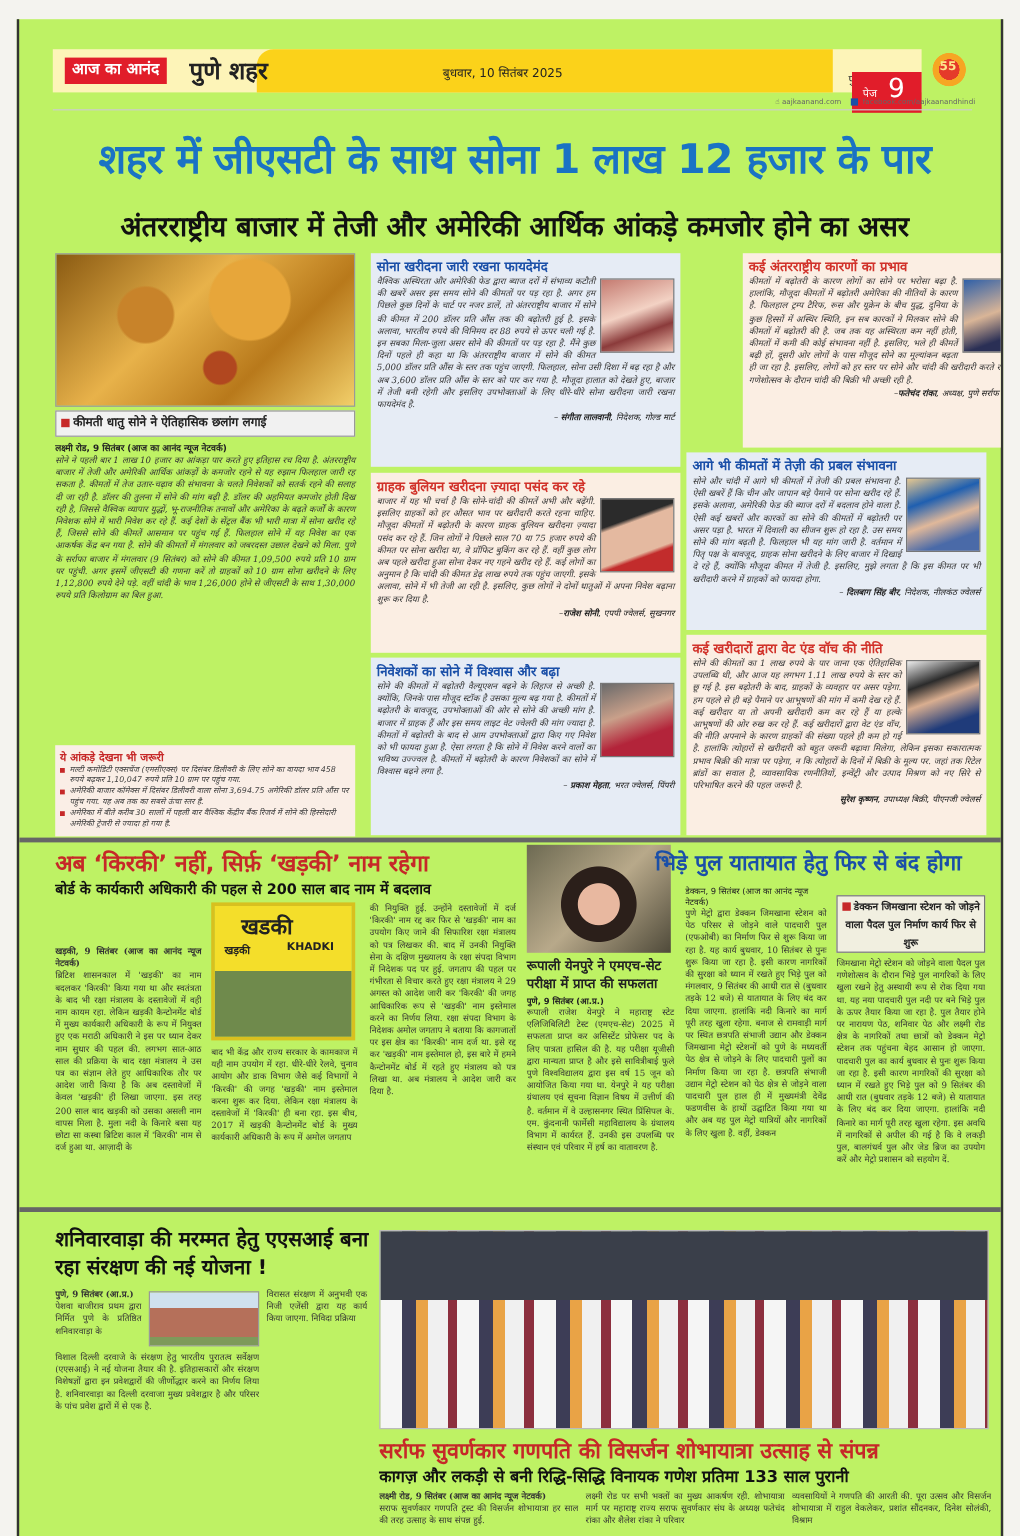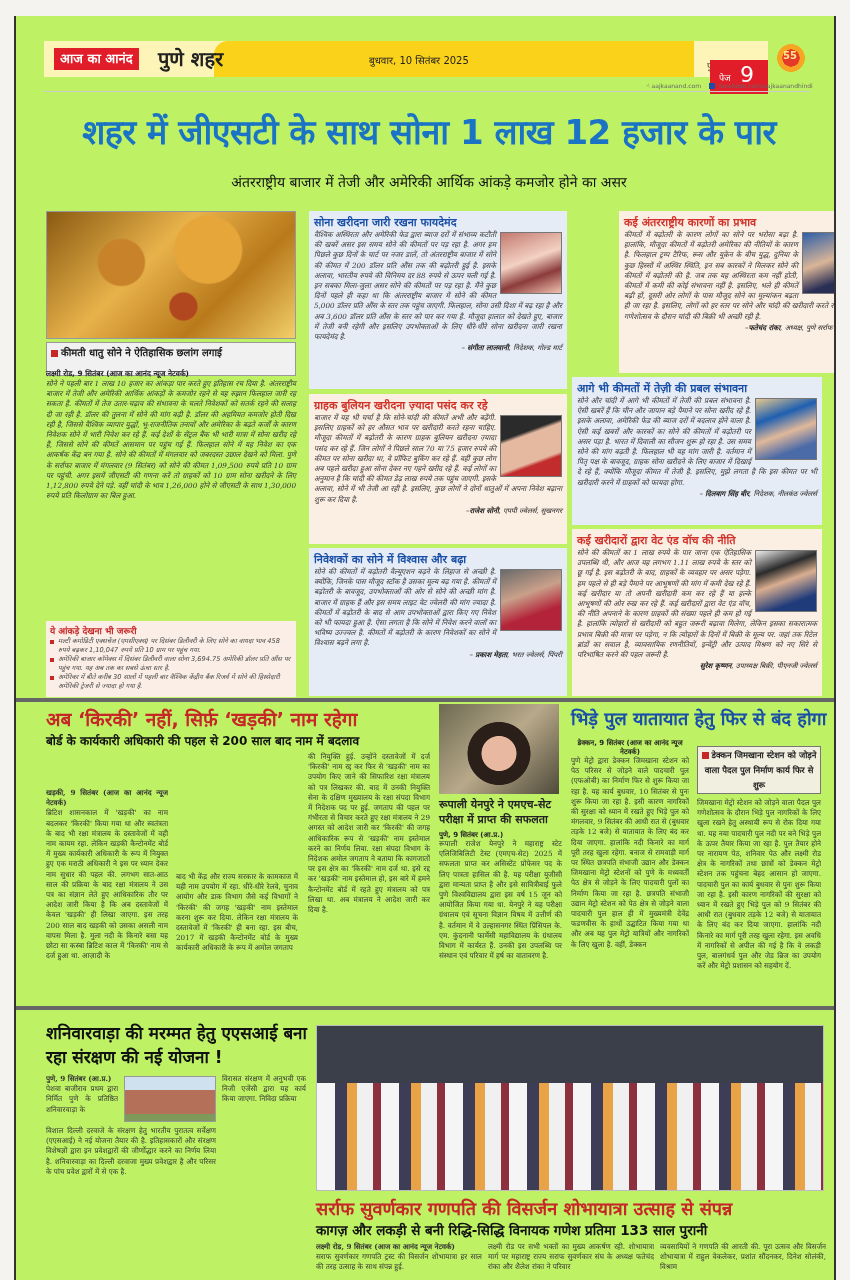--- a/index.html
+++ b/index.html
@@ -18,29 +18,29 @@
   .pagebox .pl { position: absolute; left: 9px; top: 11px; font-size: 9px; }
   .pagebox .pn { position: absolute; left: 30px; top: 2px; font-size: 22px; }
   .logo55 { position: absolute; left: 755px; top: 22px; width: 40px; height: 40px; border-radius: 50%; background: radial-gradient(circle at 50% 50%, #e53a2a 0 30%, #f6a623 31% 48%, transparent 50%); }
   .logo55 span { position: absolute; left: 12px; top: 12px; font-size: 10px; color: #fde68a; font-weight: bold; }
   .weblinks { position: absolute; left: 630px; top: 66px; font-size: 6px; color: #666; }
   .weblinks .fb { display: inline-block; width: 6px; height: 6px; background: #1a4fa8; vertical-align: middle; margin: 0 2px 0 6px; }
   .rule { position: absolute; left: 28px; top: 75px; width: 766px; height: 1px; background: #ccc; }
 
   
   .h1 { position: absolute; left: 28px; top: 92px; width: 770px; text-align: center; font-size: 34px; font-weight: bold; color: #1a73c4; letter-spacing: -0.5px; }
-  .h2 { position: absolute; left: 28px; top: 156px; width: 770px; text-align: center; font-size: 14px; color: #111; font-weight: normal; }
+  .h2 { position: absolute; left: 28px; top: 156px; width: 770px; text-align: center; font-size: 23px; color: #111; font-weight: bold; }
 
   
   .txt { font-family: "DejaVu Serif", serif; font-size: 7.2px; line-height: 10.2px; color: #333; text-align: justify; }
   .it { font-style: italic; }
   .img { position: absolute; }
 
   .gold { left: 30px; top: 195px; width: 250px; height: 128px; background: radial-gradient(circle at 30% 40%, #c8832a 0 12%, transparent 13%), radial-gradient(circle at 65% 30%, #e7a63a 0 18%, transparent 19%), radial-gradient(circle at 55% 75%, #b1471f 0 8%, transparent 9%), linear-gradient(135deg, #8a5a12, #e8b24a 40%, #b8791b 70%, #f2cf6a); border: 1px solid #999; }
-  .capbox { position: absolute; left: 30px; top: 326px; width: 250px; height: 34px; border: 1px solid #999; background: #f1f1f1; font-size: 10px; font-weight: bold; line-height: 20px; padding-left: 4px; }
+  .capbox { position: absolute; left: 30px; top: 326px; width: 250px; height: 22px; border: 1px solid #999; background: #f1f1f1; font-size: 10px; font-weight: bold; line-height: 20px; padding-left: 4px; }
   .sq { display: inline-block; width: 7px; height: 7px; background: #c62828; margin-right: 3px; vertical-align: middle; }
 
   .main-story { position: absolute; left: 30px; top: 352px; width: 250px; }
   .main-story .dl { font-size: 7.4px; font-weight: bold; margin-bottom: 1px; }
 
   .facts { position: absolute; left: 30px; top: 605px; width: 250px; height: 76px; background: #faeee6; padding: 3px 4px; }
   .facts .ft { color: #c62828; font-weight: bold; font-size: 9px; }
   .facts li { list-style: none; font-size: 6.6px; line-height: 9px; font-style: italic; color: #444; padding-left: 8px; position: relative; }
   .facts li::before { content: ""; position: absolute; left: 0; top: 3px; width: 4px; height: 4px; background: #c62828; }
 
@@ -73,23 +73,23 @@
   .kh-c2 { position: absolute; left: 160px; top: 856px; width: 122px; }
   .kh-c3 { position: absolute; left: 292px; top: 736px; width: 122px; }
 
   
   .ru-img { left: 423px; top: 688px; width: 120px; height: 90px; background: radial-gradient(circle at 50% 55%, #e8b8a0 0 22%, #2b1f1a 23% 40%, transparent 41%), linear-gradient(135deg, #6d6a52, #b8a98a 50%, #4f4a3a); }
   .ru-h { position: absolute; left: 423px; top: 781px; width: 125px; font-size: 11px; font-weight: bold; line-height: 15px; }
   .ru-t { position: absolute; left: 423px; top: 814px; width: 123px; }
   .ru-t .dl { font-weight: bold; font-size: 7px; }
 
   
-  .bh-h { position: absolute; left: 555px; top: 690px; width: 270px; font-size: 18px; font-weight: bold; color: #1a4fa8; }
+  .bh-h { position: absolute; left: 530px; top: 690px; width: 270px; font-size: 18px; font-weight: bold; color: #1a4fa8; }
   .bh-c1 { position: absolute; left: 555px; top: 722px; width: 118px; }
-  .bh-c1 .dl { font-weight: bold; font-size: 7px; text-align: center; }
+  .bh-c1 .dl { font-weight: normal; font-size: 7px; }
   .bh-box { position: absolute; left: 681px; top: 730px; width: 124px; height: 48px; background: #f1efe0; border: 1px solid #777; font-size: 8.4px; font-weight: bold; text-align: center; line-height: 15px; padding-top: 1px; }
   .bh-c2 { position: absolute; left: 681px; top: 782px; width: 124px; }
 
   
   .sw-h { position: absolute; left: 30px; top: 1005px; width: 270px; font-size: 17px; font-weight: bold; line-height: 24px; color: #111; }
   .sw-c1 { position: absolute; left: 30px; top: 1058px; width: 72px; }
   .sw-img { left: 108px; top: 1060px; width: 92px; height: 46px; background: linear-gradient(#cfe1ee 0 30%, #b5705a 30% 85%, #7e9a5a 85%); border: 1px solid #999; }
   .sw-c2 { position: absolute; left: 206px; top: 1058px; width: 84px; }
   .sw-c3 { position: absolute; left: 30px; top: 1110px; width: 170px; }
 
@@ -189,20 +189,25 @@
   </div>
 
   <div class="sep" style="top:682px;"></div>
 
   <div class="kh-h">अब ‘किरकी’ नहीं, सिर्फ़ ‘खड़की’ नाम रहेगा</div>
   <div class="kh-s">बोर्ड के कार्यकारी अधिकारी की पहल से 200 साल बाद नाम में बदलाव</div>
   <div class="kh-c1" style="height:250px;overflow:hidden;">
     <div class="txt" style="font-weight:bold;">खड़की, 9 सितंबर (आज का आनंद न्यूज नेटवर्क)</div>
     <div class="txt">ब्रिटिश शासनकाल में 'खड़की' का नाम बदलकर 'किरकी' किया गया था और स्वतंत्रता के बाद भी रक्षा मंत्रालय के दस्तावेजों में वही नाम कायम रहा. लेकिन खड़की कैन्टोनमेंट बोर्ड में मुख्य कार्यकारी अधिकारी के रूप में नियुक्त हुए एक मराठी अधिकारी ने इस पर ध्यान देकर नाम सुधार की पहल की. लगभग सात-आठ साल की प्रक्रिया के बाद रक्षा मंत्रालय ने उस पत्र का संज्ञान लेते हुए आधिकारिक तौर पर आदेश जारी किया है कि अब दस्तावेजों में केवल 'खड़की' ही लिखा जाएगा. इस तरह 200 साल बाद खड़की को उसका असली नाम वापस मिला है. मुला नदी के किनारे बसा यह छोटा सा कस्बा ब्रिटिश काल में 'किरकी' नाम से दर्ज हुआ था. आज़ादी के</div>
   </div>
+  <div class="img kh-img">
+    <span class="t1">खडकी</span>
+    <span class="t2">खड़की</span>
+    <span class="t3">KHADKI</span>
+  </div>
   <div class="kh-c2" style="height:130px;overflow:hidden;">
     <div class="txt">बाद भी केंद्र और राज्य सरकार के कामकाज में यही नाम उपयोग में रहा. धीरे-धीरे रेलवे, चुनाव आयोग और डाक विभाग जैसे कई विभागों ने 'किरकी' की जगह 'खड़की' नाम इस्तेमाल करना शुरू कर दिया. लेकिन रक्षा मंत्रालय के दस्तावेजों में 'किरकी' ही बना रहा. इस बीच, 2017 में खड़की कैन्टोनमेंट बोर्ड के मुख्य कार्यकारी अधिकारी के रूप में अमोल जगताप</div>
   </div>
   <div class="kh-c3" style="height:250px;overflow:hidden;">
     <div class="txt">की नियुक्ति हुई. उन्होंने दस्तावेजों में दर्ज 'किरकी' नाम रद्द कर फिर से 'खड़की' नाम का उपयोग किए जाने की सिफारिश रक्षा मंत्रालय को पत्र लिखकर की. बाद में उनकी नियुक्ति सेना के दक्षिण मुख्यालय के रक्षा संपदा विभाग में निदेशक पद पर हुई. जगताप की पहल पर गंभीरता से विचार करते हुए रक्षा मंत्रालय ने 29 अगस्त को आदेश जारी कर 'किरकी' की जगह आधिकारिक रूप से 'खड़की' नाम इस्तेमाल करने का निर्णय लिया. रक्षा संपदा विभाग के निदेशक अमोल जगताप ने बताया कि कागजातों पर इस क्षेत्र का 'किरकी' नाम दर्ज था. इसे रद्द कर 'खड़की' नाम इस्तेमाल हो, इस बारे में हमने कैन्टोनमेंट बोर्ड में रहते हुए मंत्रालय को पत्र लिखा था. अब मंत्रालय ने आदेश जारी कर दिया है.</div>
   </div>
 
   <div class="img ru-img"></div>
   <div class="ru-h">रूपाली येनपुरे ने एमएच-सेट परीक्षा में प्राप्त की सफलता</div>
   <div class="ru-t" style="height:170px;overflow:hidden;">

